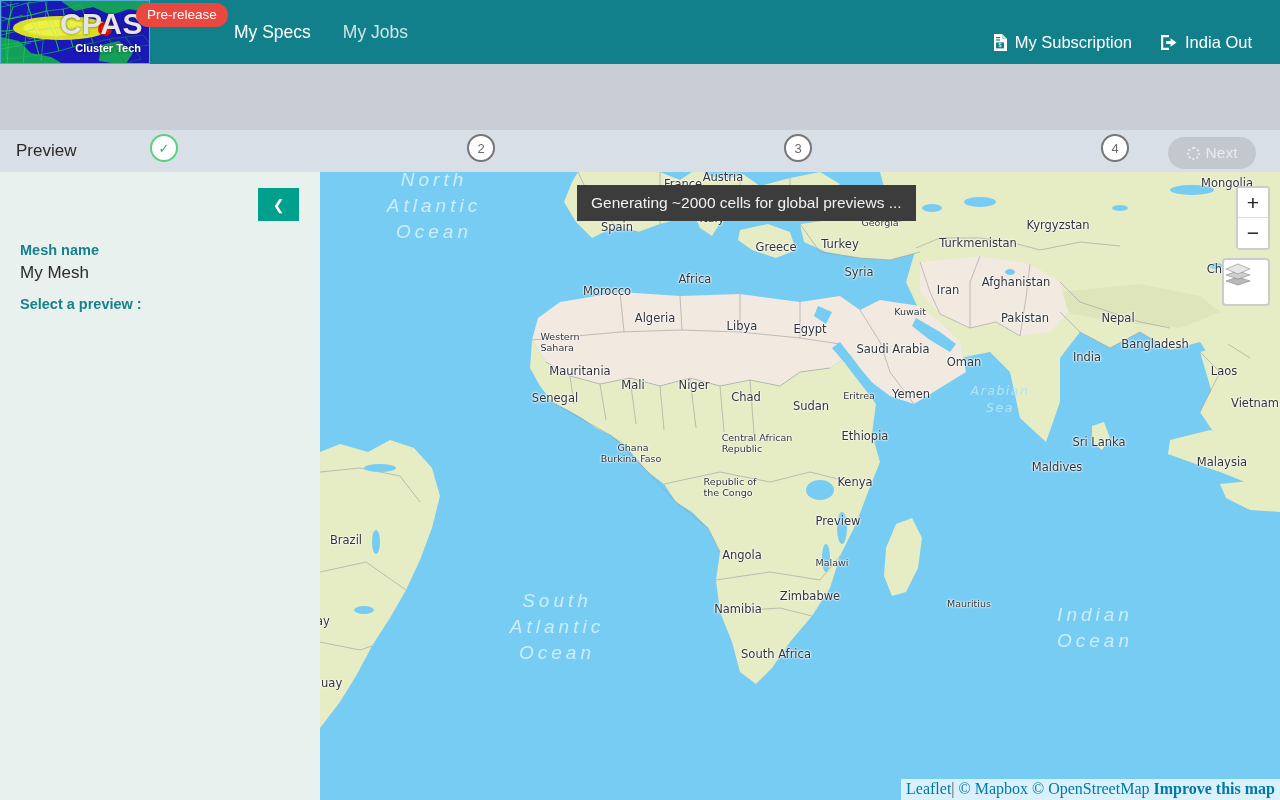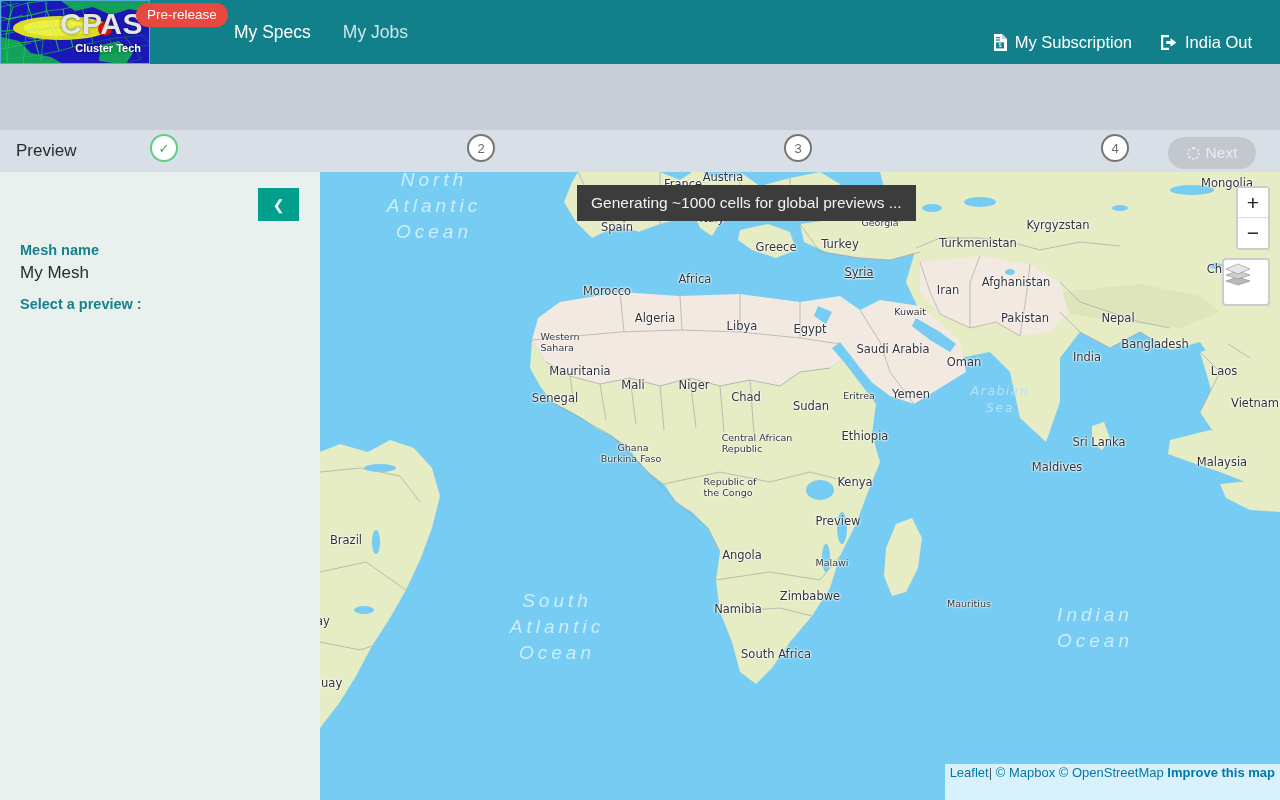--- a/index.html
+++ b/index.html
@@ -200,23 +200,23 @@
     width: 48px; height: 48px; z-index: 30;
     background: #fff; border: 2px solid rgba(0,0,0,.2);
     border-radius: 4px;
     display: flex; align-items: center; justify-content: center;
     cursor: pointer;
   }
 
   #attrib {
     position: absolute; right: 0; bottom: 0;
     background: rgba(255,255,255,.72);
-    font-size: 13px; color: #0078a8;
-    padding: 1px 5px 20px; z-index: 30;
-    font-family: Liberation Sans, sans-serif;
+    font-size: 16px; color: #0078a8;
+    padding: 1px 5px 2px; z-index: 30;
+    font-family: Liberation Serif, serif;
   }
   #attrib a { color: #0078a8; text-decoration: none; }
   #attrib .sep { color: #555; }
   #attrib .bold { font-weight: bold; }
 </style>
 </head>
 <body>
 
 <div id="topnav">
 
@@ -406,21 +406,21 @@
       <ellipse cx="56" cy="370" rx="4" ry="12"></ellipse>
       <ellipse cx="44" cy="438" rx="10" ry="4"></ellipse>
       <ellipse cx="690" cy="100" rx="5" ry="3"></ellipse>
     </g>
 
     <path d="M520 170 L540 196 L560 220 L570 236 L562 240 L544 216 L524 190 L512 176Z" fill="#76ccf2"></path>
     <path d="M596 146 L620 160 L636 172 L630 180 L610 168 L592 154Z" fill="#76ccf2"></path>
     <path d="M498 134 L512 140 L506 152 L494 144Z" fill="#76ccf2"></path>
   </svg>
 
-  <div id="toast">Generating ~1000 cells for global previews ...</div>
+  <div id="toast">Generating ~2000 cells for global previews ...</div>
 
   <div id="zoom-ctrl">
     <button class="zbtn">+</button>
     <button class="zbtn">−</button>
   </div>
 
   <div id="layers-ctrl">
     <span>
       <svg width="28" height="26" viewBox="0 0 28 26">
         <polygon points="14,17 2,21 14,25 26,21" fill="#b9b9b9" stroke="#888" stroke-width="0.6"></polygon>
@@ -445,21 +445,21 @@
     <div class="lbl" style="left: 520px; top: 72px;">Turkey</div>
     <div class="lbl sm" style="left: 560px; top: 50px;">Georgia</div>
     <div class="lbl" style="left: 658px; top: 71px;">Turkmenistan</div>
     <div class="lbl" style="left: 738px; top: 53px;">Kyrgyzstan</div>
     <div class="lbl" style="left: 907px; top: 11px;">Mongolia</div>
     <div class="lbl" style="left: 375px; top: 107px;">Africa</div>
     <div class="lbl" style="left: 287px; top: 119px;">Morocco</div>
     <div class="lbl" style="left: 335px; top: 146px;">Algeria</div>
     <div class="lbl" style="left: 422px; top: 154px;">Libya</div>
     <div class="lbl" style="left: 490px; top: 157px;">Egypt</div>
-    <div class="lbl" style="left: 539px; top: 100px; text-decoration: underline;">Syria</div>
+    <div class="lbl" style="left: 539px; top: 100px;">Syria</div>
     <div class="lbl" style="left: 628px; top: 118px;">Iran</div>
     <div class="lbl" style="left: 696px; top: 110px;">Afghanistan</div>
     <div class="lbl" style="left: 705px; top: 146px;">Pakistan</div>
     <div class="lbl" style="left: 798px; top: 146px;">Nepal</div>
     <div class="lbl" style="left: 835px; top: 172px;">Bangladesh</div>
     <div class="lbl" style="left: 767px; top: 185px;">India</div>
     <div class="lbl" style="left: 904px; top: 199px;">Laos</div>
     <div class="lbl" style="left: 935px; top: 231px;">Vietnam</div>
     <div class="lbl" style="left: 902px; top: 290px;">Malaysia</div>
     <div class="lbl" style="left: 779px; top: 270px;">Sri Lanka</div>

